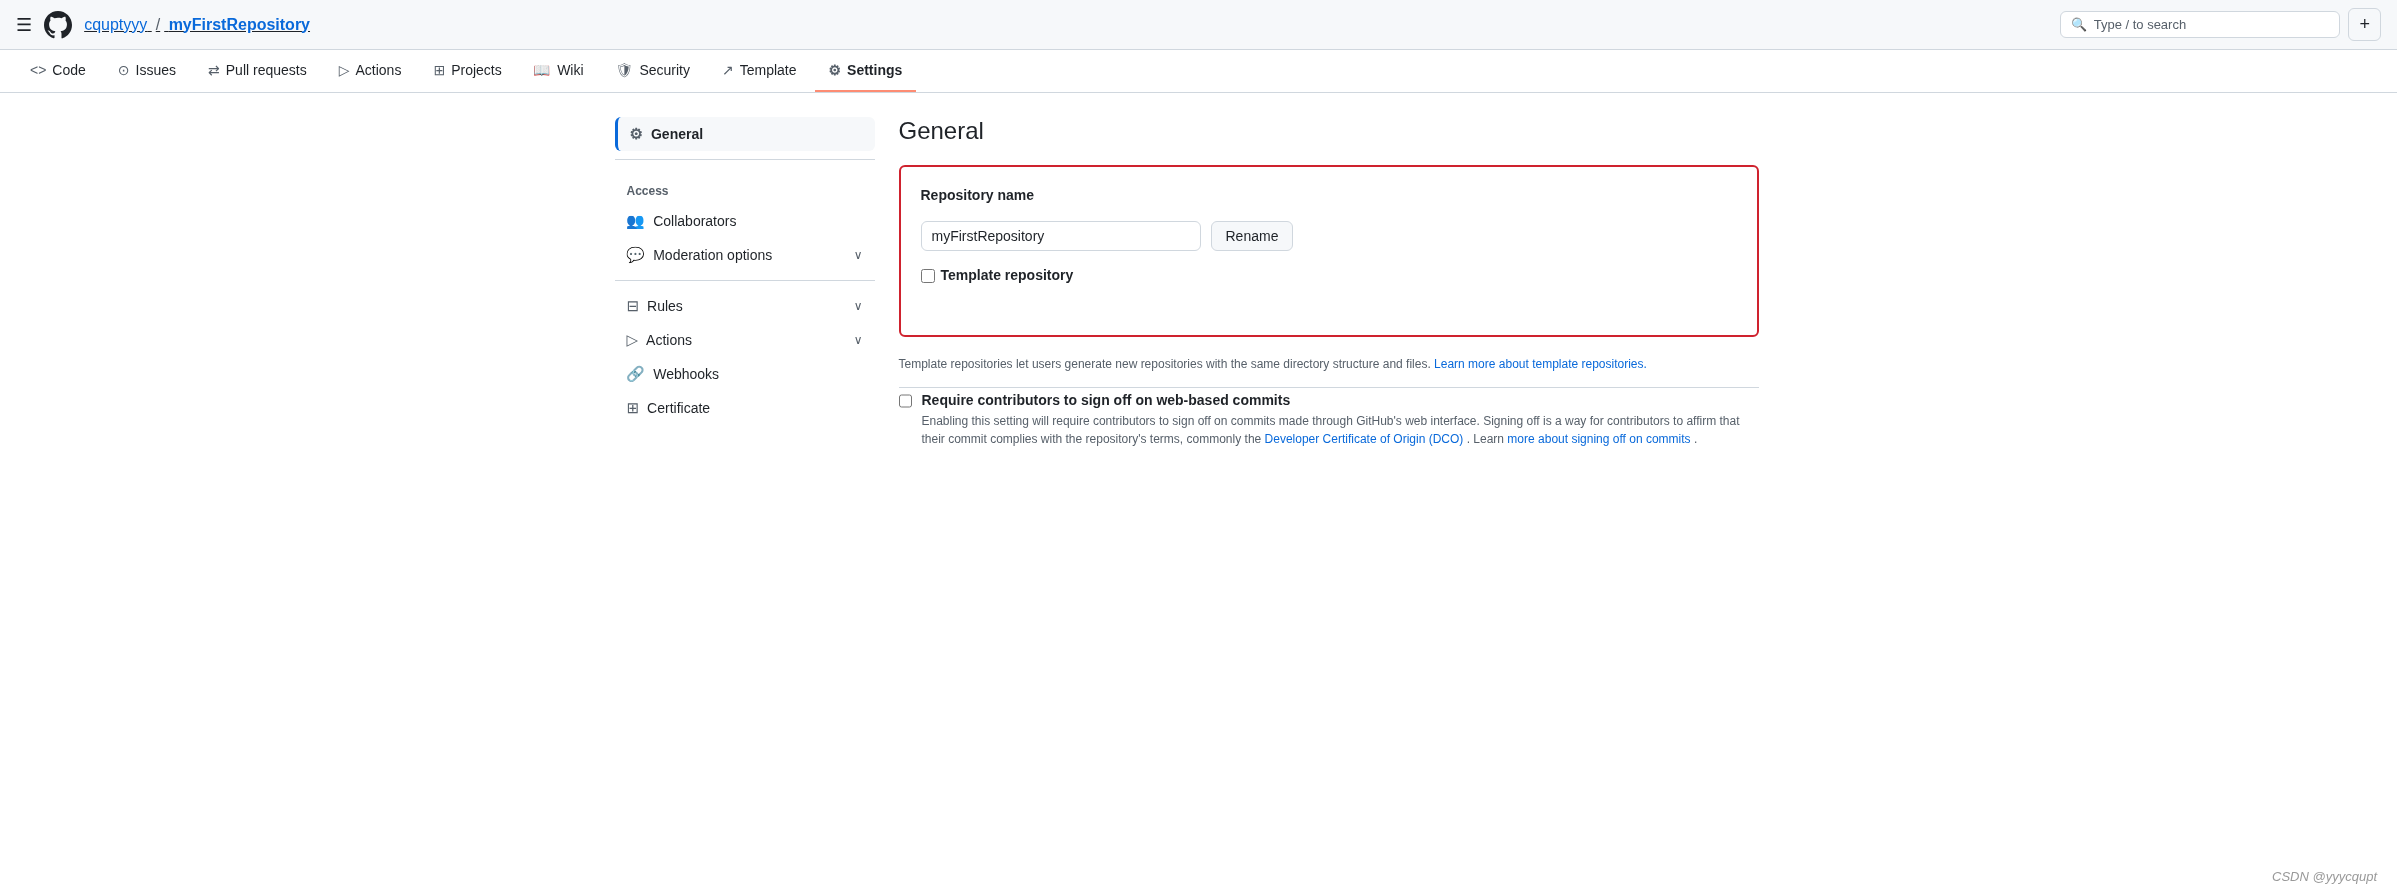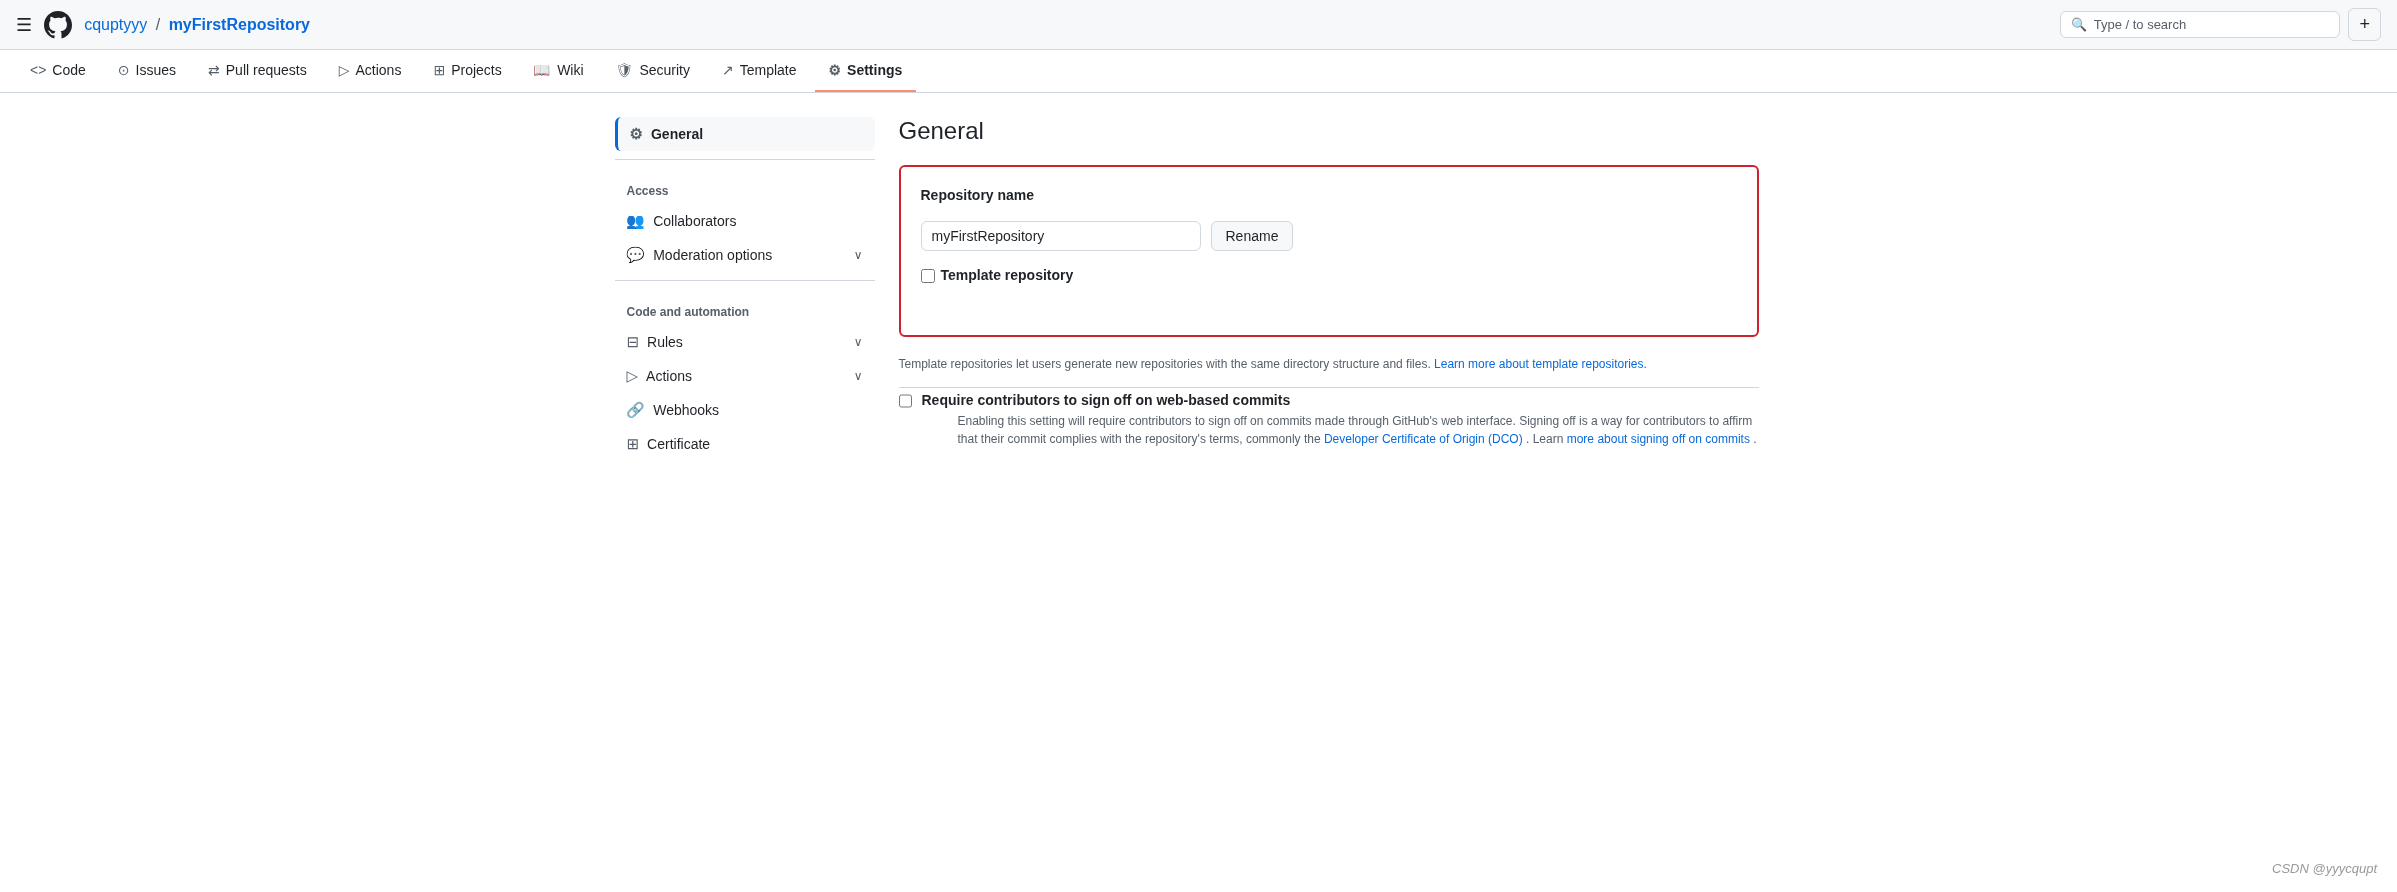--- a/index.html
+++ b/index.html
@@ -10,21 +10,21 @@
       display: flex;
       align-items: center;
       padding: 8px 16px;
       border-bottom: 1px solid #d0d7de;
       background: #f6f8fa;
       gap: 12px;
     }
     .topbar-left { display: flex; align-items: center; gap: 10px; }
     .hamburger-icon { font-size: 18px; cursor: pointer; color: #1f2328; }
     .github-logo { width: 32px; height: 32px; }
-    .repo-path { font-size: 16px; font-weight: 400; color: #1f2328; }
+    .repo-path { font-size: 16px; font-weight: 400; color: #1f2328; text-decoration: underline; }
     .repo-path .owner { font-weight: 400; color: #0969da; text-decoration: none; }
     .repo-path .separator { color: #57606a; margin: 0 4px; }
     .repo-path .reponame { font-weight: 600; color: #0969da; text-decoration: none; }
     .topbar-right { margin-left: auto; display: flex; align-items: center; gap: 8px; }
     .search-box {
       display: flex;
       align-items: center;
       border: 1px solid #d0d7de;
       border-radius: 6px;
       padding: 5px 10px;
@@ -190,26 +190,26 @@
       display: flex;
       align-items: flex-start;
       gap: 10px;
       margin-bottom: 16px;
       border-top: 1px solid #d0d7de;
       padding-top: 4px;
     }
     .require-checkbox { margin-top: 2px; width: 14px; height: 14px; }
     .require-content { }
     .require-label { font-size: 14px; font-weight: 600; color: #1f2328; margin-bottom: 4px; }
-    .require-desc { font-size: 12px; color: #57606a; line-height: 1.5; margin-left: 36px; }
+    .require-desc { font-size: 12px; color: #57606a; line-height: 1.5; }
 
     
     .watermark {
       position: fixed;
-      bottom: 16px;
+      bottom: 8px;
       right: 20px;
       font-size: 13px;
       color: #999;
       font-style: italic;
     }
   </style>
 </head>
 <body>
 
 <div class="topbar">
@@ -292,21 +292,20 @@
     <div class="sidebar-item-row">
       <div class="sidebar-item-row-left">
         <span class="sidebar-item-icon">💬</span>
         <span>Moderation options</span>
       </div>
       <span class="chevron">∨</span>
     </div>
 
     <hr class="sidebar-divider">
 
-    <div class="sidebar-section-label">Code and automation</div>
 
     <div class="sidebar-item-row">
       <div class="sidebar-item-row-left">
         <span class="sidebar-item-icon">⊟</span>
         <span>Rules</span>
       </div>
       <span class="chevron">∨</span>
     </div>
 
     <div class="sidebar-item-row">

